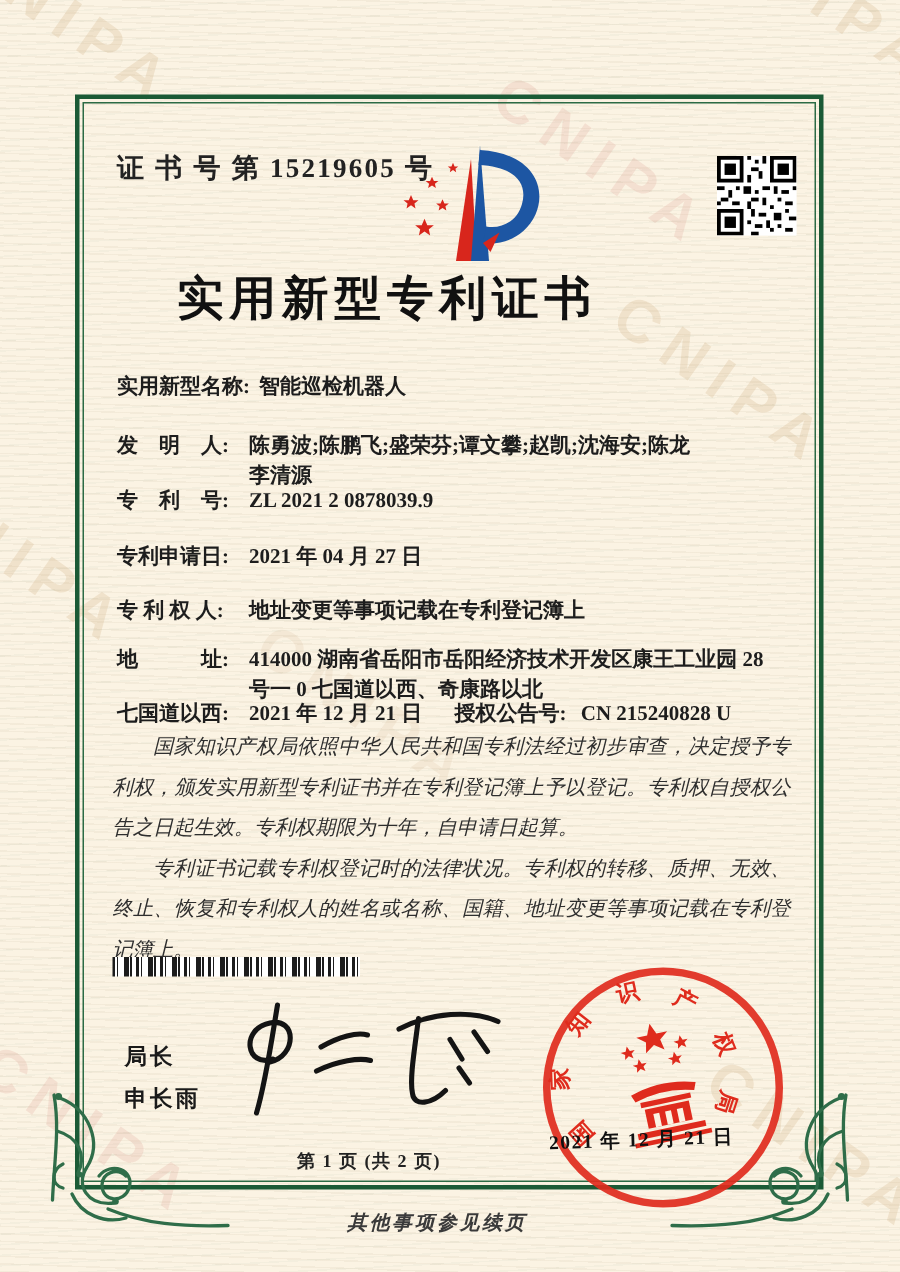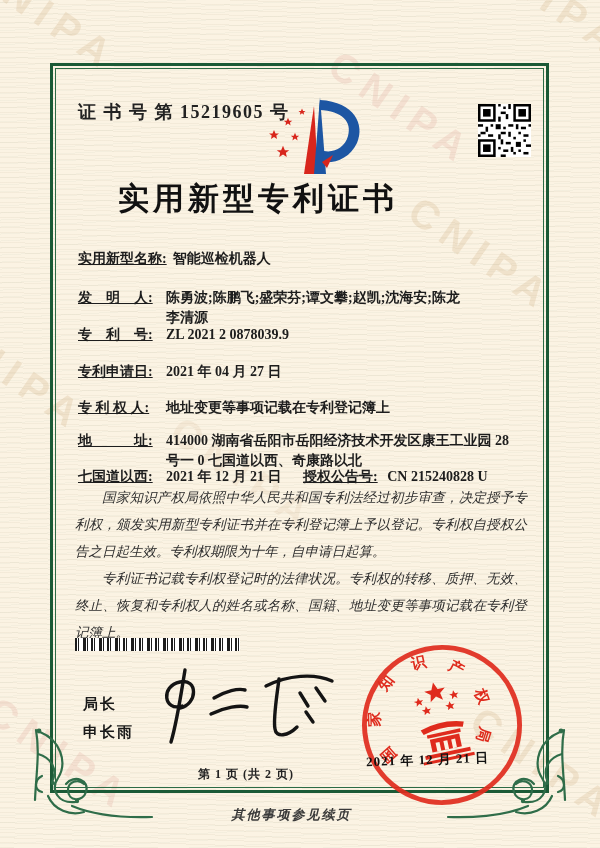--- a/index.html
+++ b/index.html
@@ -33,21 +33,21 @@
   .qr{position:absolute;left:478px;top:104px;width:53px;height:53px;background:#fff;}
   .logo{position:absolute;left:252px;top:92px;width:122px;height:94px;}
   .title{
     position:absolute;left:0;top:178px;width:516px;text-align:center;
     font-size:31px;font-weight:bold;letter-spacing:4px;color:#111;
   }
   .frow{
     position:absolute;left:78px;width:452px;font-size:14px;font-weight:600;
     color:#1d1d1d;line-height:20px;
   }
-  .frow .lab{display:inline-block;min-width:82px;margin-right:6px;text-decoration:underline;}
+  .frow .lab{display:inline-block;min-width:82px;margin-right:6px;}
   .frow .val2{margin-left:88px;}
   .frow .col2{position:absolute;left:225px;top:0;}
   .legal{
     position:absolute;left:75px;top:484px;width:452px;font-size:13.5px;
     font-style:italic;line-height:27px;color:#2e2e2e;text-align:justify;
   }
   .legal p{margin:0;text-indent:2em;}
   .barcode{
     position:absolute;left:75px;top:638px;width:165px;height:13px;
     background:repeating-linear-gradient(90deg,

